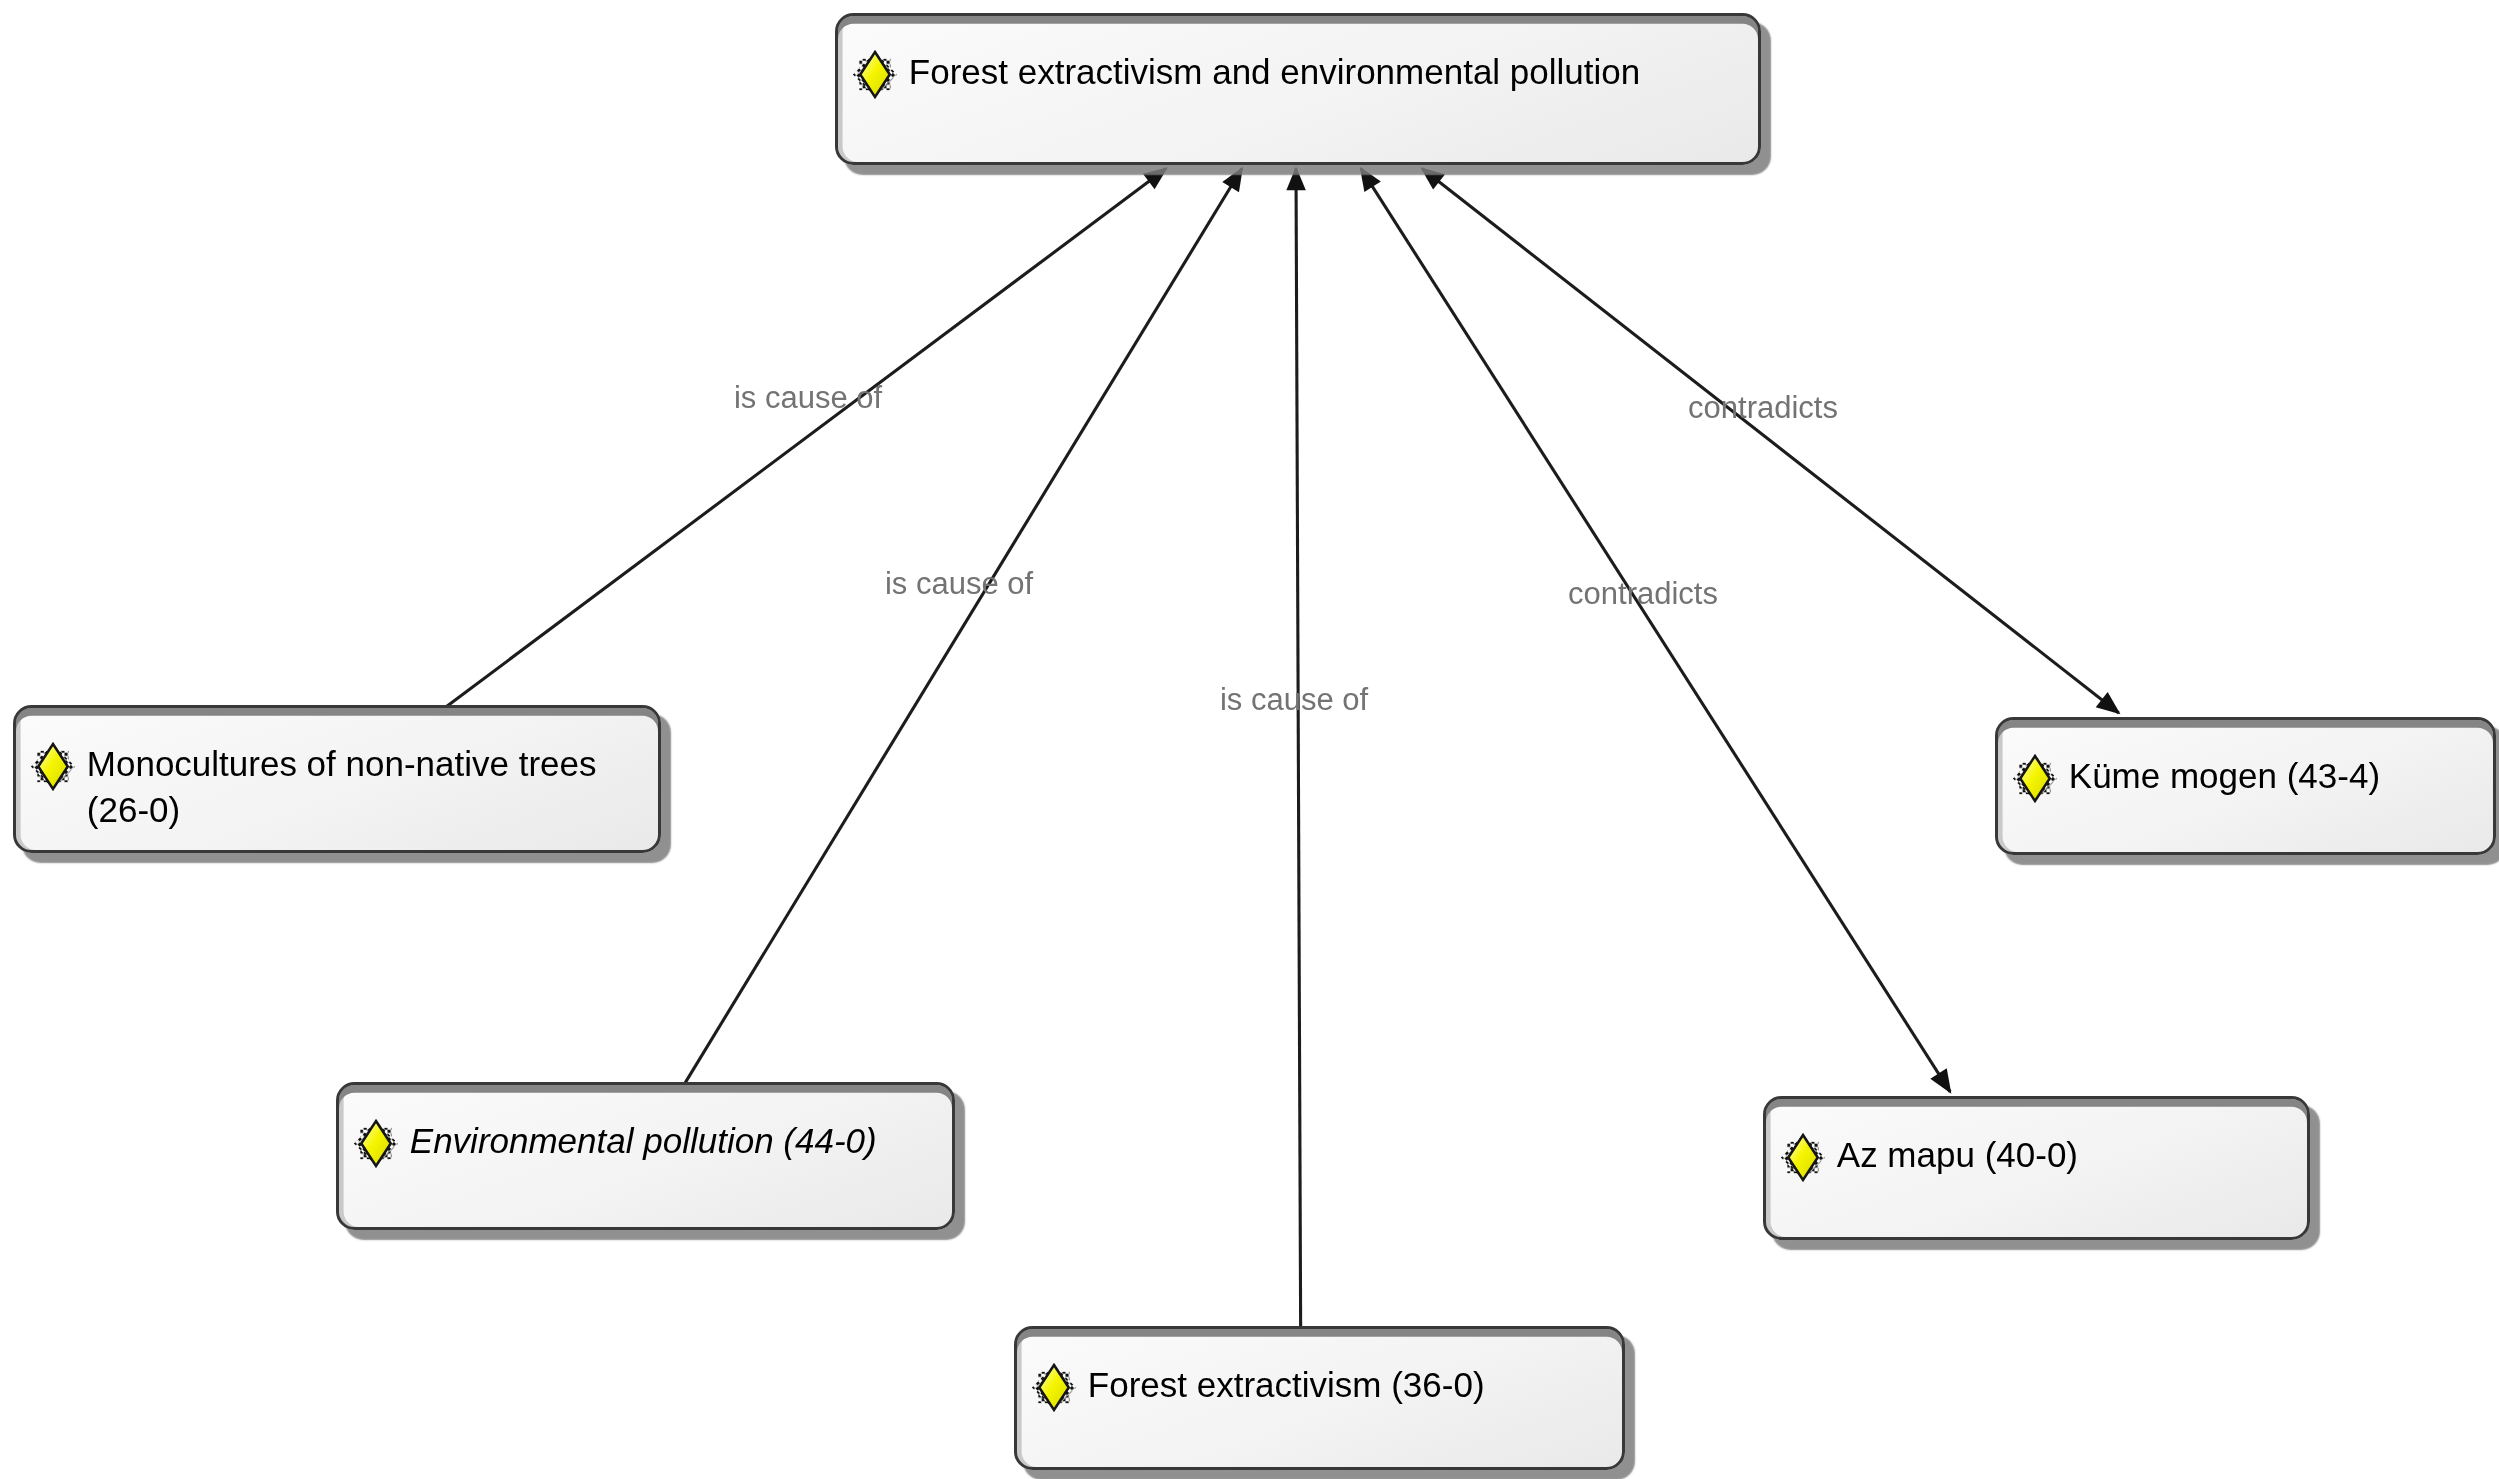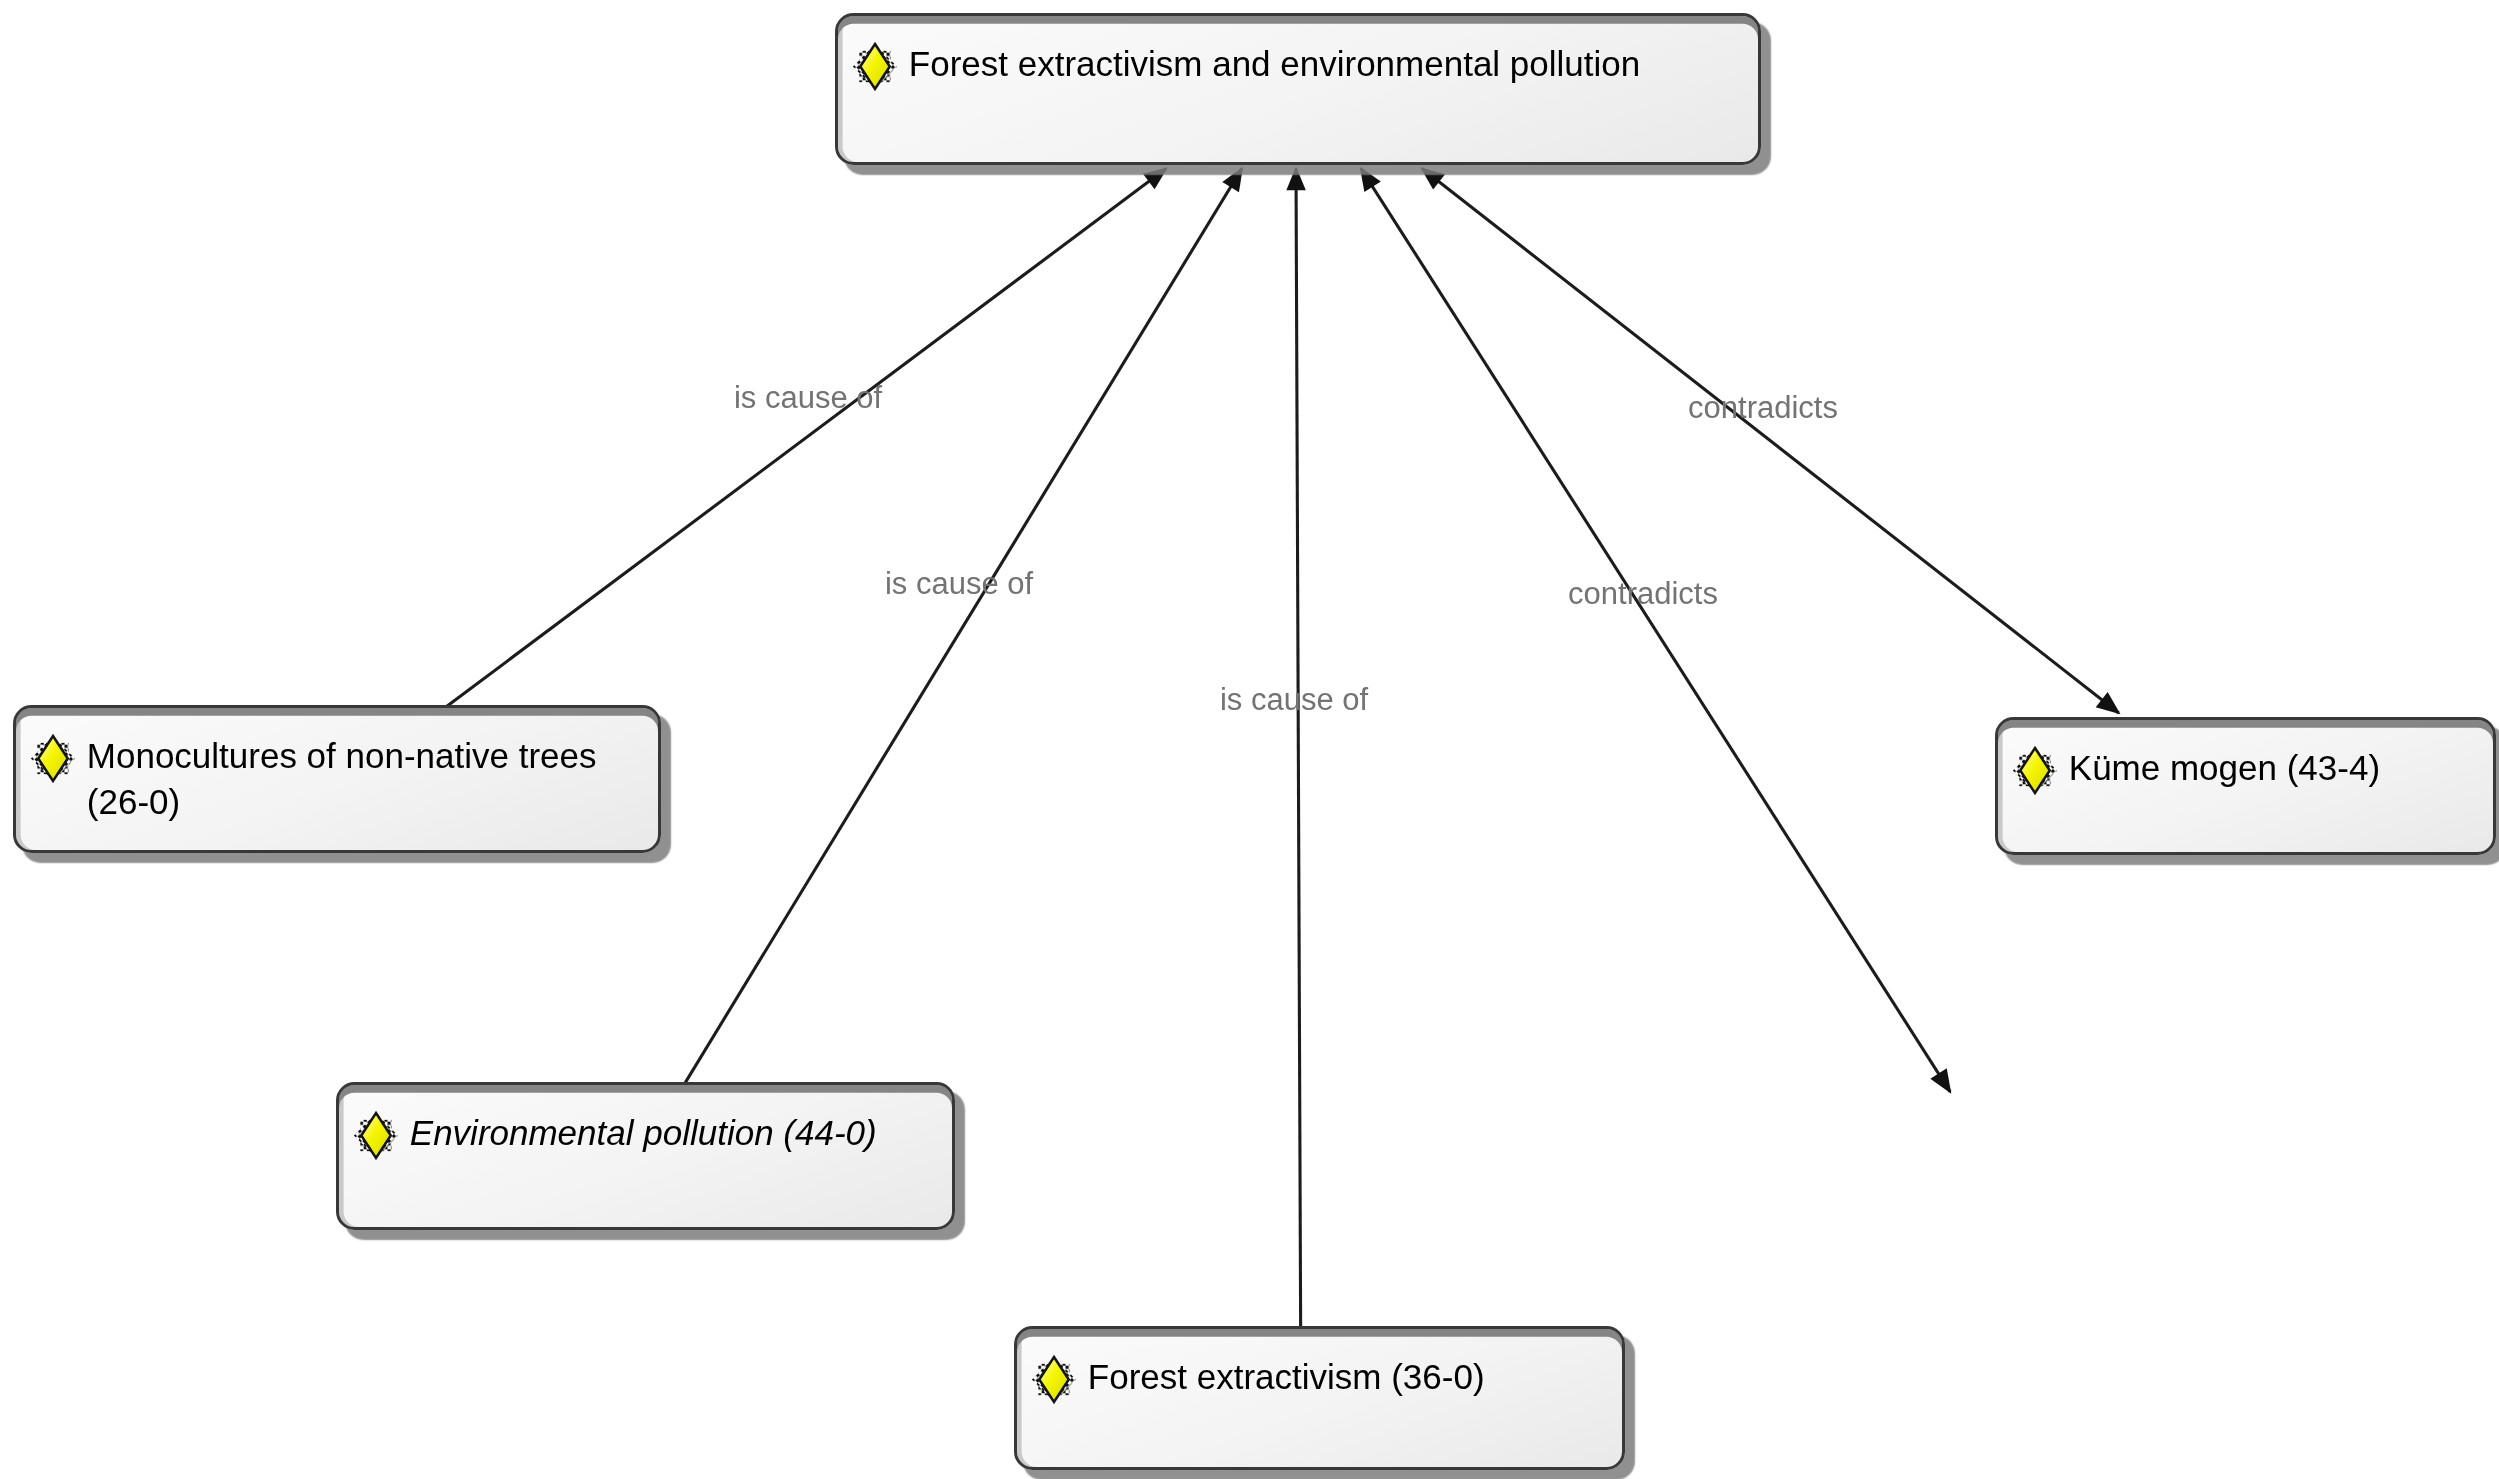--- a/index.html
+++ b/index.html
@@ -31,21 +31,21 @@
     box-sizing: border-box;
     background: linear-gradient(160deg, #fbfbfb 0%, #f3f3f3 55%, #e9e9e9 100%);
     border: 3.1px solid #383838;
     border-radius: 18.6px;
     box-shadow:
       inset 0 7.7px 0 #858585,
       inset 4.6px 0 0 #c9c9c9,
       9.3px 9.3px 1.5px rgba(125,125,125,0.85);
     display: flex;
     align-items: flex-start;
-    padding: 20px 17px 14px 14px;
+    padding: 28px 17px 14px 14px;
     cursor: default;
   }
   .node-icon {
     flex: 0 0 auto;
     width: 46px;
     height: 57px;
     margin-right: 10.8px;
     margin-top: 1.5px;
   }
   .node-label {
@@ -159,15 +159,27 @@
         <g fill="url(#chk)">
           <rect x="3.2" y="5.2" width="13.6" height="13.6"></rect>
           <rect x="3.2" y="5.2" width="13.6" height="13.6" transform="rotate(45 10 12)"></rect>
         </g>
         <polygon points="10,2.2 16.4,12 10,21.8 3.6,12" fill="url(#dg)" stroke="#151515" stroke-width="1.1"></polygon>
       </svg>
     </span>
     <span class="node-label">Küme mogen (43-4)</span>
   </div>
 
+  <div class="node" style="left:1763px; top:1096px; width:547px; height:144px;">
+    <span class="node-icon">
+      <svg viewBox="0 0 20 24" width="46" height="57">
+        <g fill="url(#chk)">
+          <rect x="3.2" y="5.2" width="13.6" height="13.6"></rect>
+          <rect x="3.2" y="5.2" width="13.6" height="13.6" transform="rotate(45 10 12)"></rect>
+        </g>
+        <polygon points="10,2.2 16.4,12 10,21.8 3.6,12" fill="url(#dg)" stroke="#151515" stroke-width="1.1"></polygon>
+      </svg>
+    </span>
+    <span class="node-label">Az mapu (40-0)</span>
+  </div>
 
 </div>
 
 
 </body></html>

